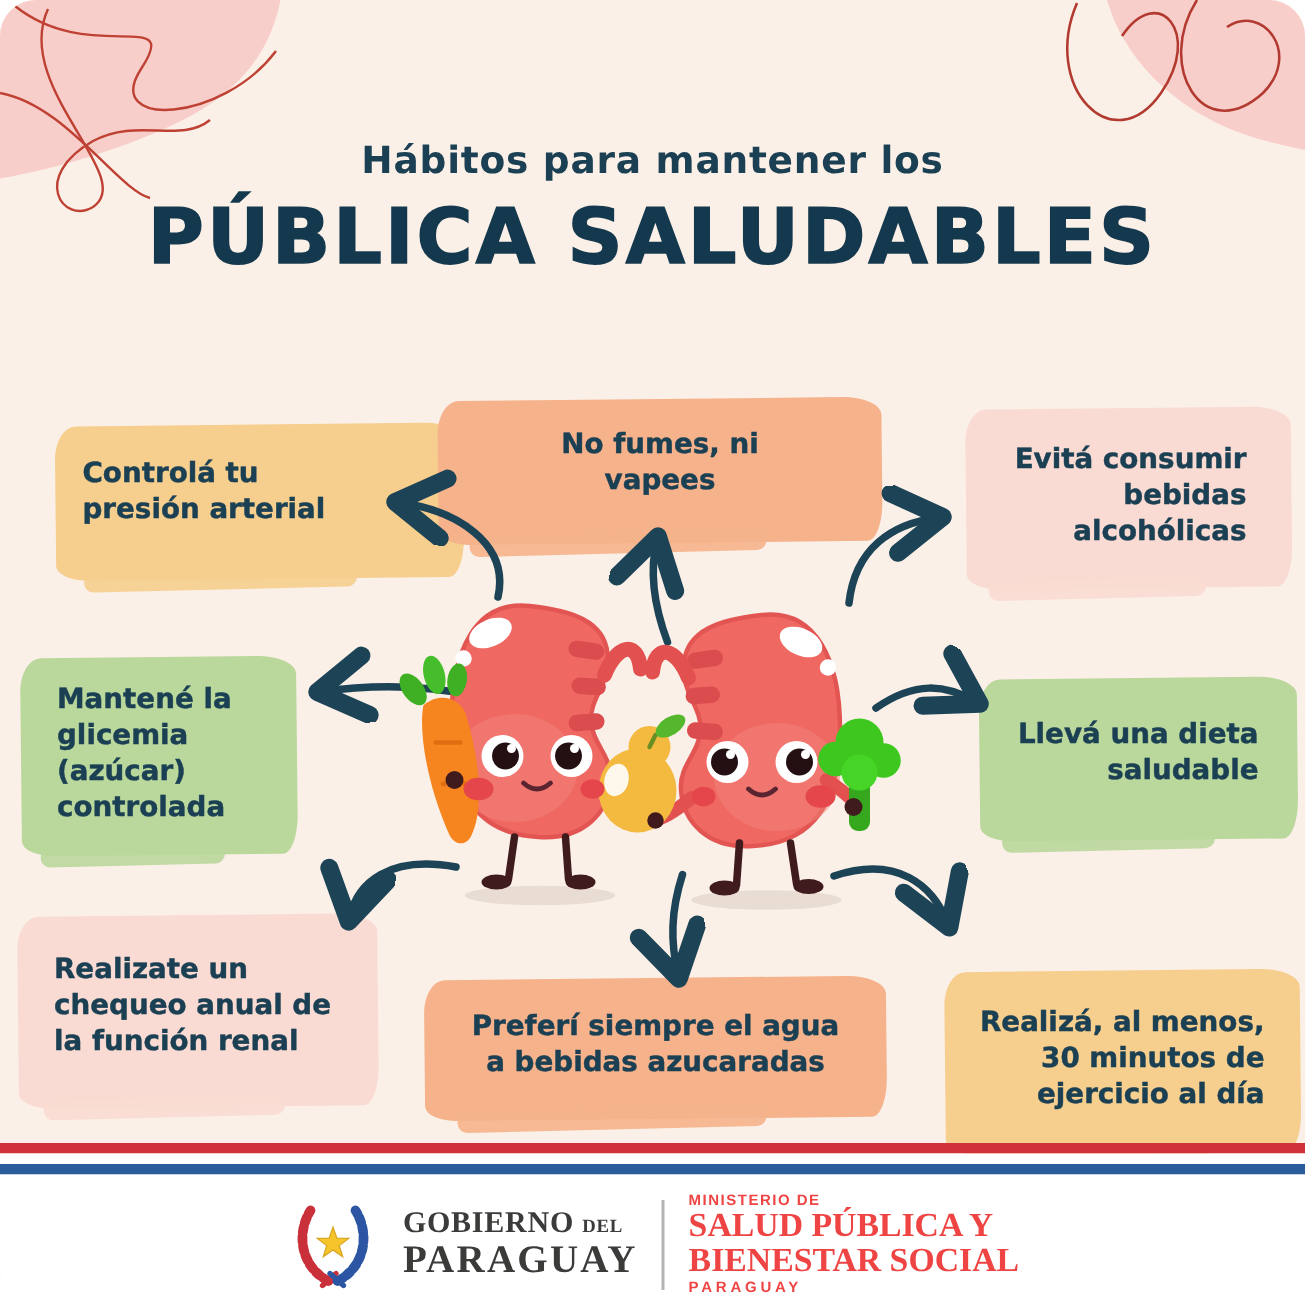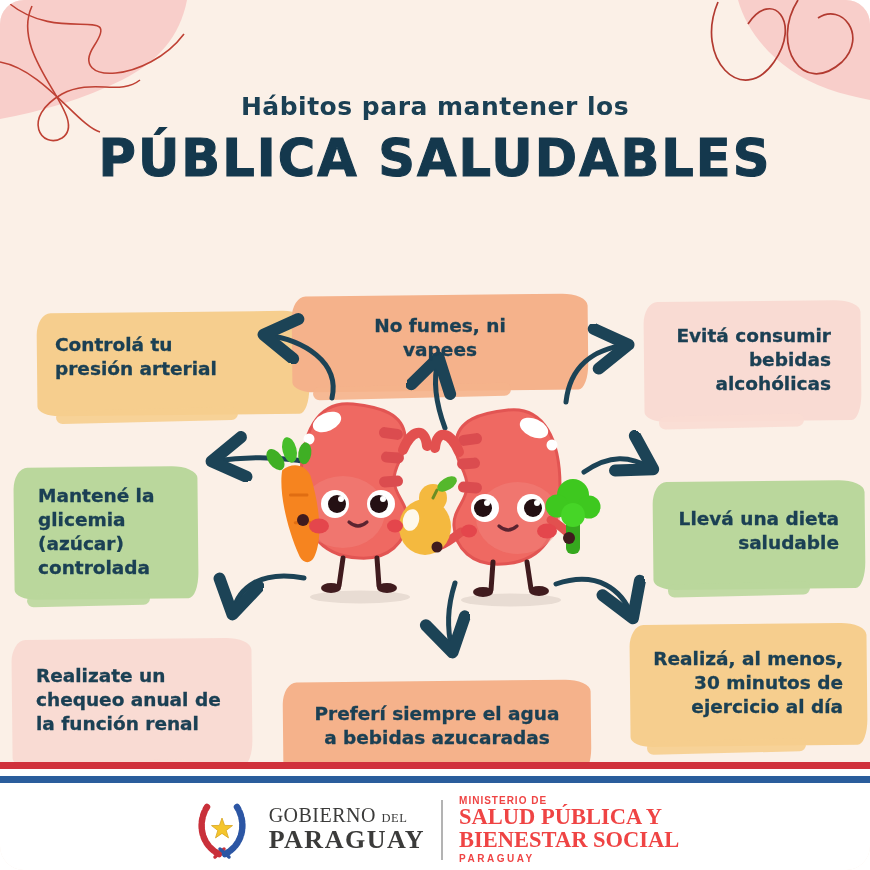--- a/index.html
+++ b/index.html
@@ -10,50 +10,50 @@
   .corner{position:absolute;pointer-events:none;}
   .corner-tl{left:0;top:0;}
   .corner-tr{right:0;top:0;}
 
   
   .title-wrap{position:absolute;left:0;top:92px;width:100%;text-align:center;color:#1B4054;}
   .eyebrow{font-size:25px;font-weight:700;letter-spacing:.5px;}
   .main-title{margin-top:8px;font-size:51px;font-weight:bold;letter-spacing:2px;color:#14384D;-webkit-text-stroke:1.1px #14384D;}
 
   
-  .brush{position:absolute;box-sizing:border-box;margin-top:29px;}
+  .brush{position:absolute;box-sizing:border-box;}
   .brush::before{content:"";position:absolute;inset:0;background:var(--bg);
     border-radius:14px 26px 10px 22px / 22px 12px 26px 10px;transform:rotate(-.6deg);}
   .brush::after{content:"";position:absolute;left:7%;right:26%;bottom:-7px;height:13px;background:var(--bg);
     border-radius:8px;transform:rotate(-1.4deg);opacity:.9;}
   .brush-text{position:relative;z-index:2;white-space:pre-line;font-weight:700;font-size:18.5px;line-height:1.3;
     color:#1B4054;-webkit-text-stroke:.3px #1B4054;}
 
   .b1{left:37px;top:283px;width:272px;height:103px;--bg:#F6CE8E;padding:21px 0 0 18px;}
   .b2{left:292px;top:266px;width:296px;height:96px;--bg:#F5B28B;padding:19px 0 0 0;text-align:center;}
   .b3{left:644px;top:272px;width:217px;height:120px;--bg:#F9DBD3;padding:23px 30px 0 0;text-align:right;}
   .b4{left:14px;top:438px;width:184px;height:132px;--bg:#BAD79C;padding:17px 0 0 24px;}
   .b5{left:653px;top:452px;width:212px;height:108px;--bg:#BAD79C;padding:26px 26px 0 0;text-align:right;}
   .b6{left:12px;top:610px;width:240px;height:128px;--bg:#F9DBD3;padding:25px 0 0 24px;}
   .b7{left:283px;top:652px;width:308px;height:94px;--bg:#F5B28B;padding:21px 0 0 0;text-align:center;}
-  .b8{left:630px;top:595px;width:237px;height:122px;--bg:#F6CE8E;padding:23px 24px 0 0;text-align:right;}
+  .b8{left:630px;top:647px;width:237px;height:122px;--bg:#F6CE8E;padding:23px 24px 0 0;text-align:right;}
 
   .arrows,.kidneys{position:absolute;pointer-events:none;}
   .arrows{left:0;top:0;}
   .kidneys{left:265px;top:392px;}
 
   
   .flag-stripe{position:absolute;left:0;top:762px;width:100%;}
   .fs-red{height:7px;background:#D0313B;}
   .fs-white{height:7px;background:#FFFFFF;}
   .fs-blue{height:7px;background:#2A5D9C;}
   .footer-white{position:absolute;left:0;top:783px;width:100%;height:87px;background:#FFFFFF;}
   .logo-row{display:flex;align-items:center;justify-content:center;gap:16px;padding-top:12px;}
   .gov-text{color:#3B3B3A;font-family:"Liberation Serif",serif;line-height:1.05;}
-  .gov-line1{font-size:20px;font-weight:400;letter-spacing:.5px;}
+  .gov-line1{font-size:20px;font-weight:700;letter-spacing:.5px;}
   .gov-del{font-size:12.5px;}
   .gov-line2{font-size:26px;font-weight:600;letter-spacing:1.5px;}
   .logo-divider{width:2px;height:60px;background:#8A8A8A;opacity:.65;}
   .min-text{color:#ef4444;}
   .min-overline{font-family:"Liberation Sans",sans-serif;font-size:10px;font-weight:700;letter-spacing:1px;}
   .min-line{font-family:"Liberation Serif",serif;font-size:22.5px;font-weight:700;line-height:1.0;}
   .min-country{font-family:"Liberation Sans",sans-serif;font-size:10px;font-weight:600;letter-spacing:2.5px;margin-top:2px;}
 </style>
 </head>
 <body>

